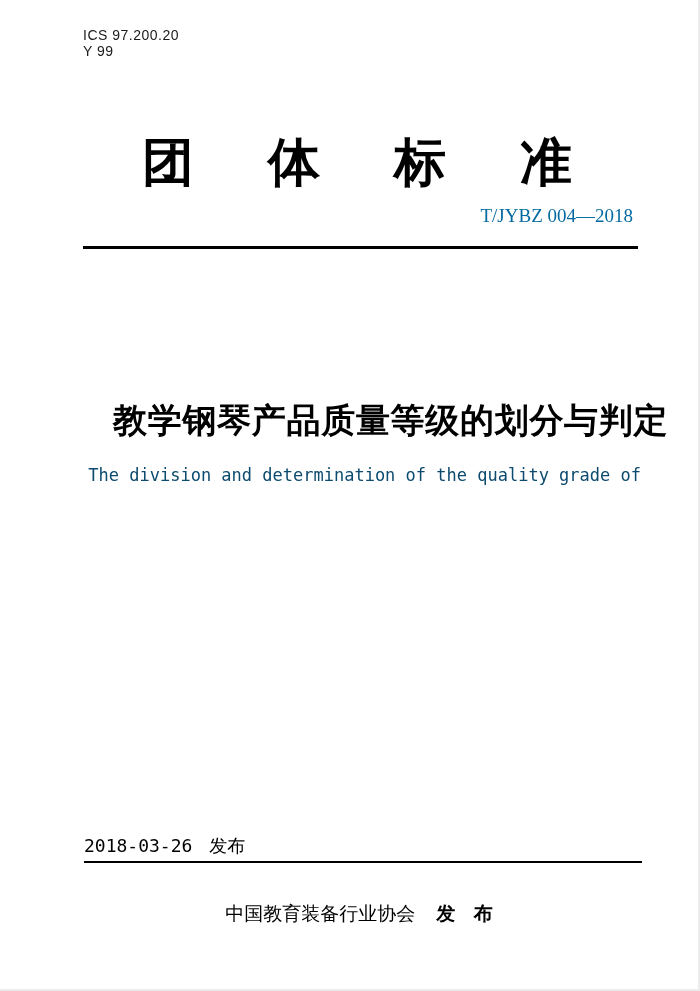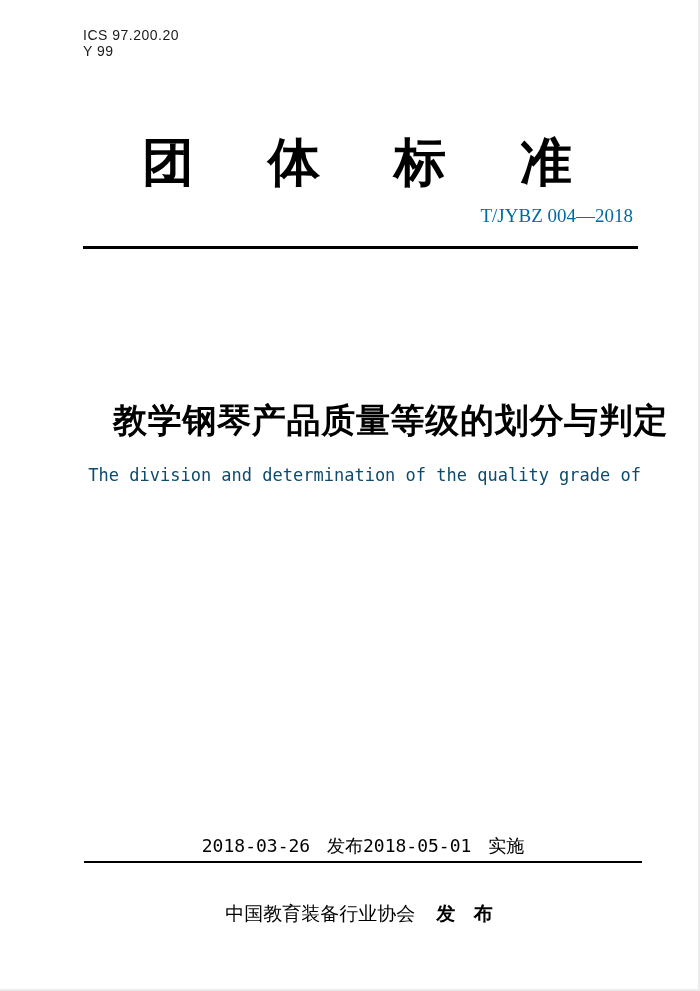--- a/index.html
+++ b/index.html
@@ -101,21 +101,21 @@
     line-height: 28px;
     color: #0c4a6e;
   }
 
   .dates-row {
     position: absolute;
     left: 84px;
     right: 58px;
     top: 834px;
     display: flex;
-    justify-content: center;
+    justify-content: flex-start;
     font-family: "DejaVu Sans Mono", "DejaVu Sans", sans-serif;
     font-size: 18px;
     color: #000;
   }
   .date-item span { display: inline-block; }
   .date-label { margin-left: 6px; font-family: "DejaVu Sans", sans-serif; }
 
   .rule-bottom {
     position: absolute;
     left: 84px;
@@ -172,24 +172,20 @@
 
   <div class="title-en">
     <div>The division and determination of the quality grade of</div>
   </div>
 
   <div class="dates-row">
     <div class="date-item">
       <span>2018-03-26</span>
       <span class="date-label">发布</span>
     </div>
-    <div class="date-item">
-      <span>2018-05-01</span>
-      <span class="date-label">实施</span>
-    </div>
   </div>
 
   <div class="rule-bottom"></div>
 
   <div class="publisher-row">
     <span class="publisher-name">中国教育装备行业协会</span>
     <span class="publisher-label">发 布</span>
   </div>
 
 </div>

